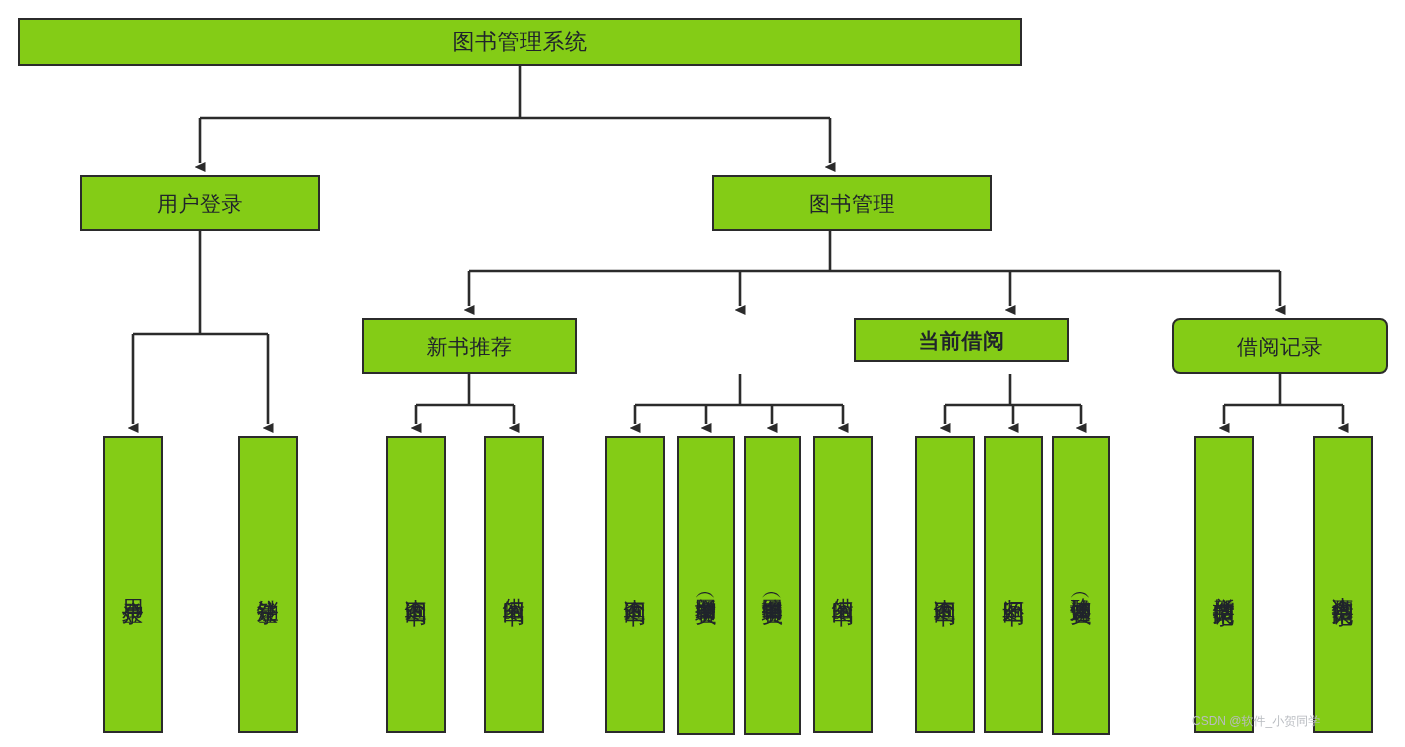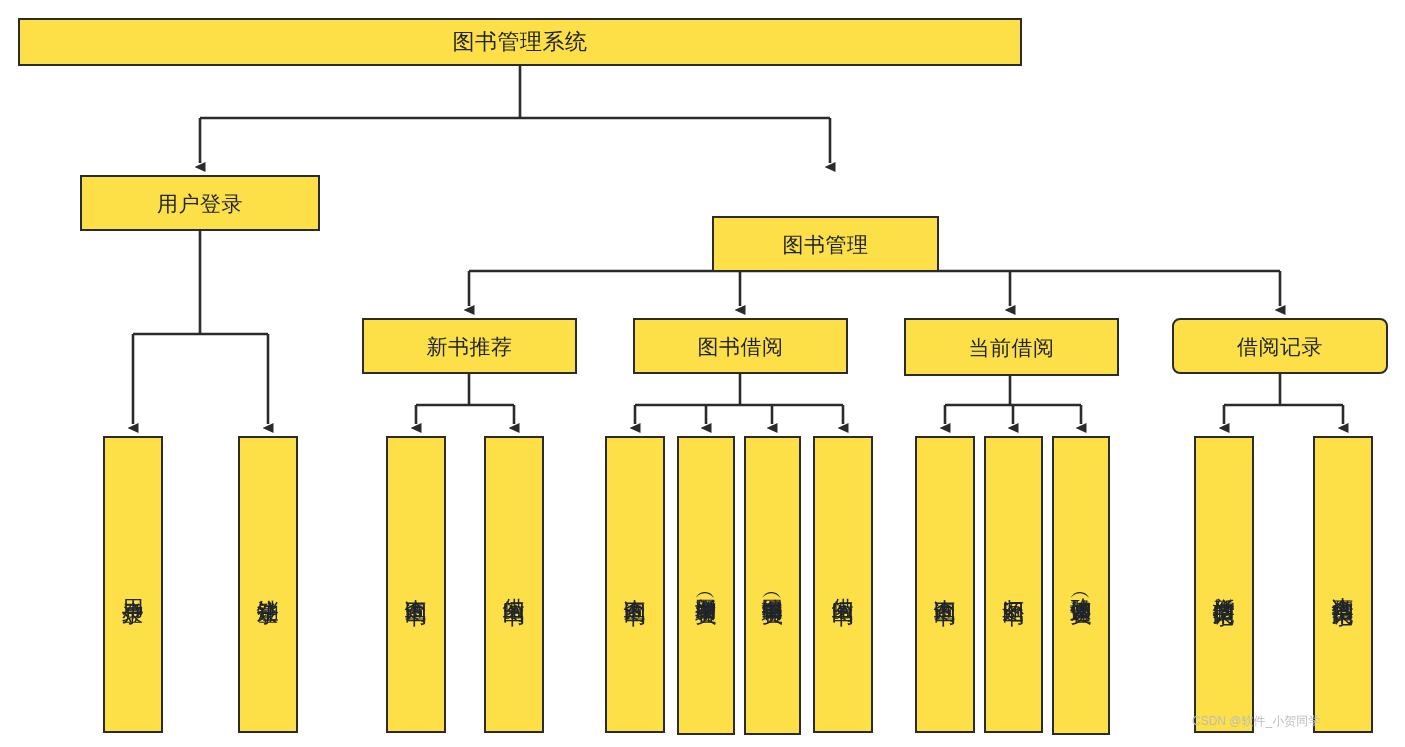--- a/index.html
+++ b/index.html
@@ -16,21 +16,21 @@
     width:1405px;height:747px;
   }
   #edge-layer{
     position:absolute;left:0;top:0;
     width:1405px;height:747px;
     pointer-events:none;
   }
   .node{
     position:absolute;
     box-sizing:border-box;
-    background:#fde047;
+    background:#84cc16;
     border:2px solid #2b2b2b;
     display:flex;
     align-items:center;
     justify-content:center;
     z-index:2;
   }
   .node .label{
     color:#20242b;
     white-space:nowrap;
     letter-spacing:0.5px;
@@ -127,33 +127,30 @@
   </svg>
 
   <div class="node h root" style="left:18px;top:18px;width:1004px;height:48px;">
     <span class="label">图书管理系统</span>
   </div>
 
   <div class="node h" style="left:80px;top:175px;width:240px;height:56px;">
     <span class="label">用户登录</span>
   </div>
 
-  <div class="node h" style="left:712px;top:175px;width:227px;height:56px;margin-top:41px;">
+  <div class="node h" style="left:712px;top:175px;width:280px;height:56px;">
     <span class="label">图书管理</span>
   </div>
 
   <div class="node h" style="left:362px;top:318px;width:215px;height:56px;">
     <span class="label">新书推荐</span>
   </div>
 
-  <div class="node h" style="left:633px;top:318px;width:215px;height:56px;">
-    <span class="label">图书借阅</span>
-  </div>
-
-  <div class="node h" style="left:904px;top:318px;width:215px;height:58px;">
+
+  <div class="node h" style="left:854px;top:318px;width:215px;height:44px;font-weight:bold;">
     <span class="label">当前借阅</span>
   </div>
 
   <div class="node h" style="left:1172px;top:318px;width:216px;height:56px;border-radius:8px;">
     <span class="label">借阅记录</span>
   </div>
 
   <div class="node v" style="left:103px;top:436px;width:60px;height:297px;">
     <span class="label">用户登录</span>
   </div>

